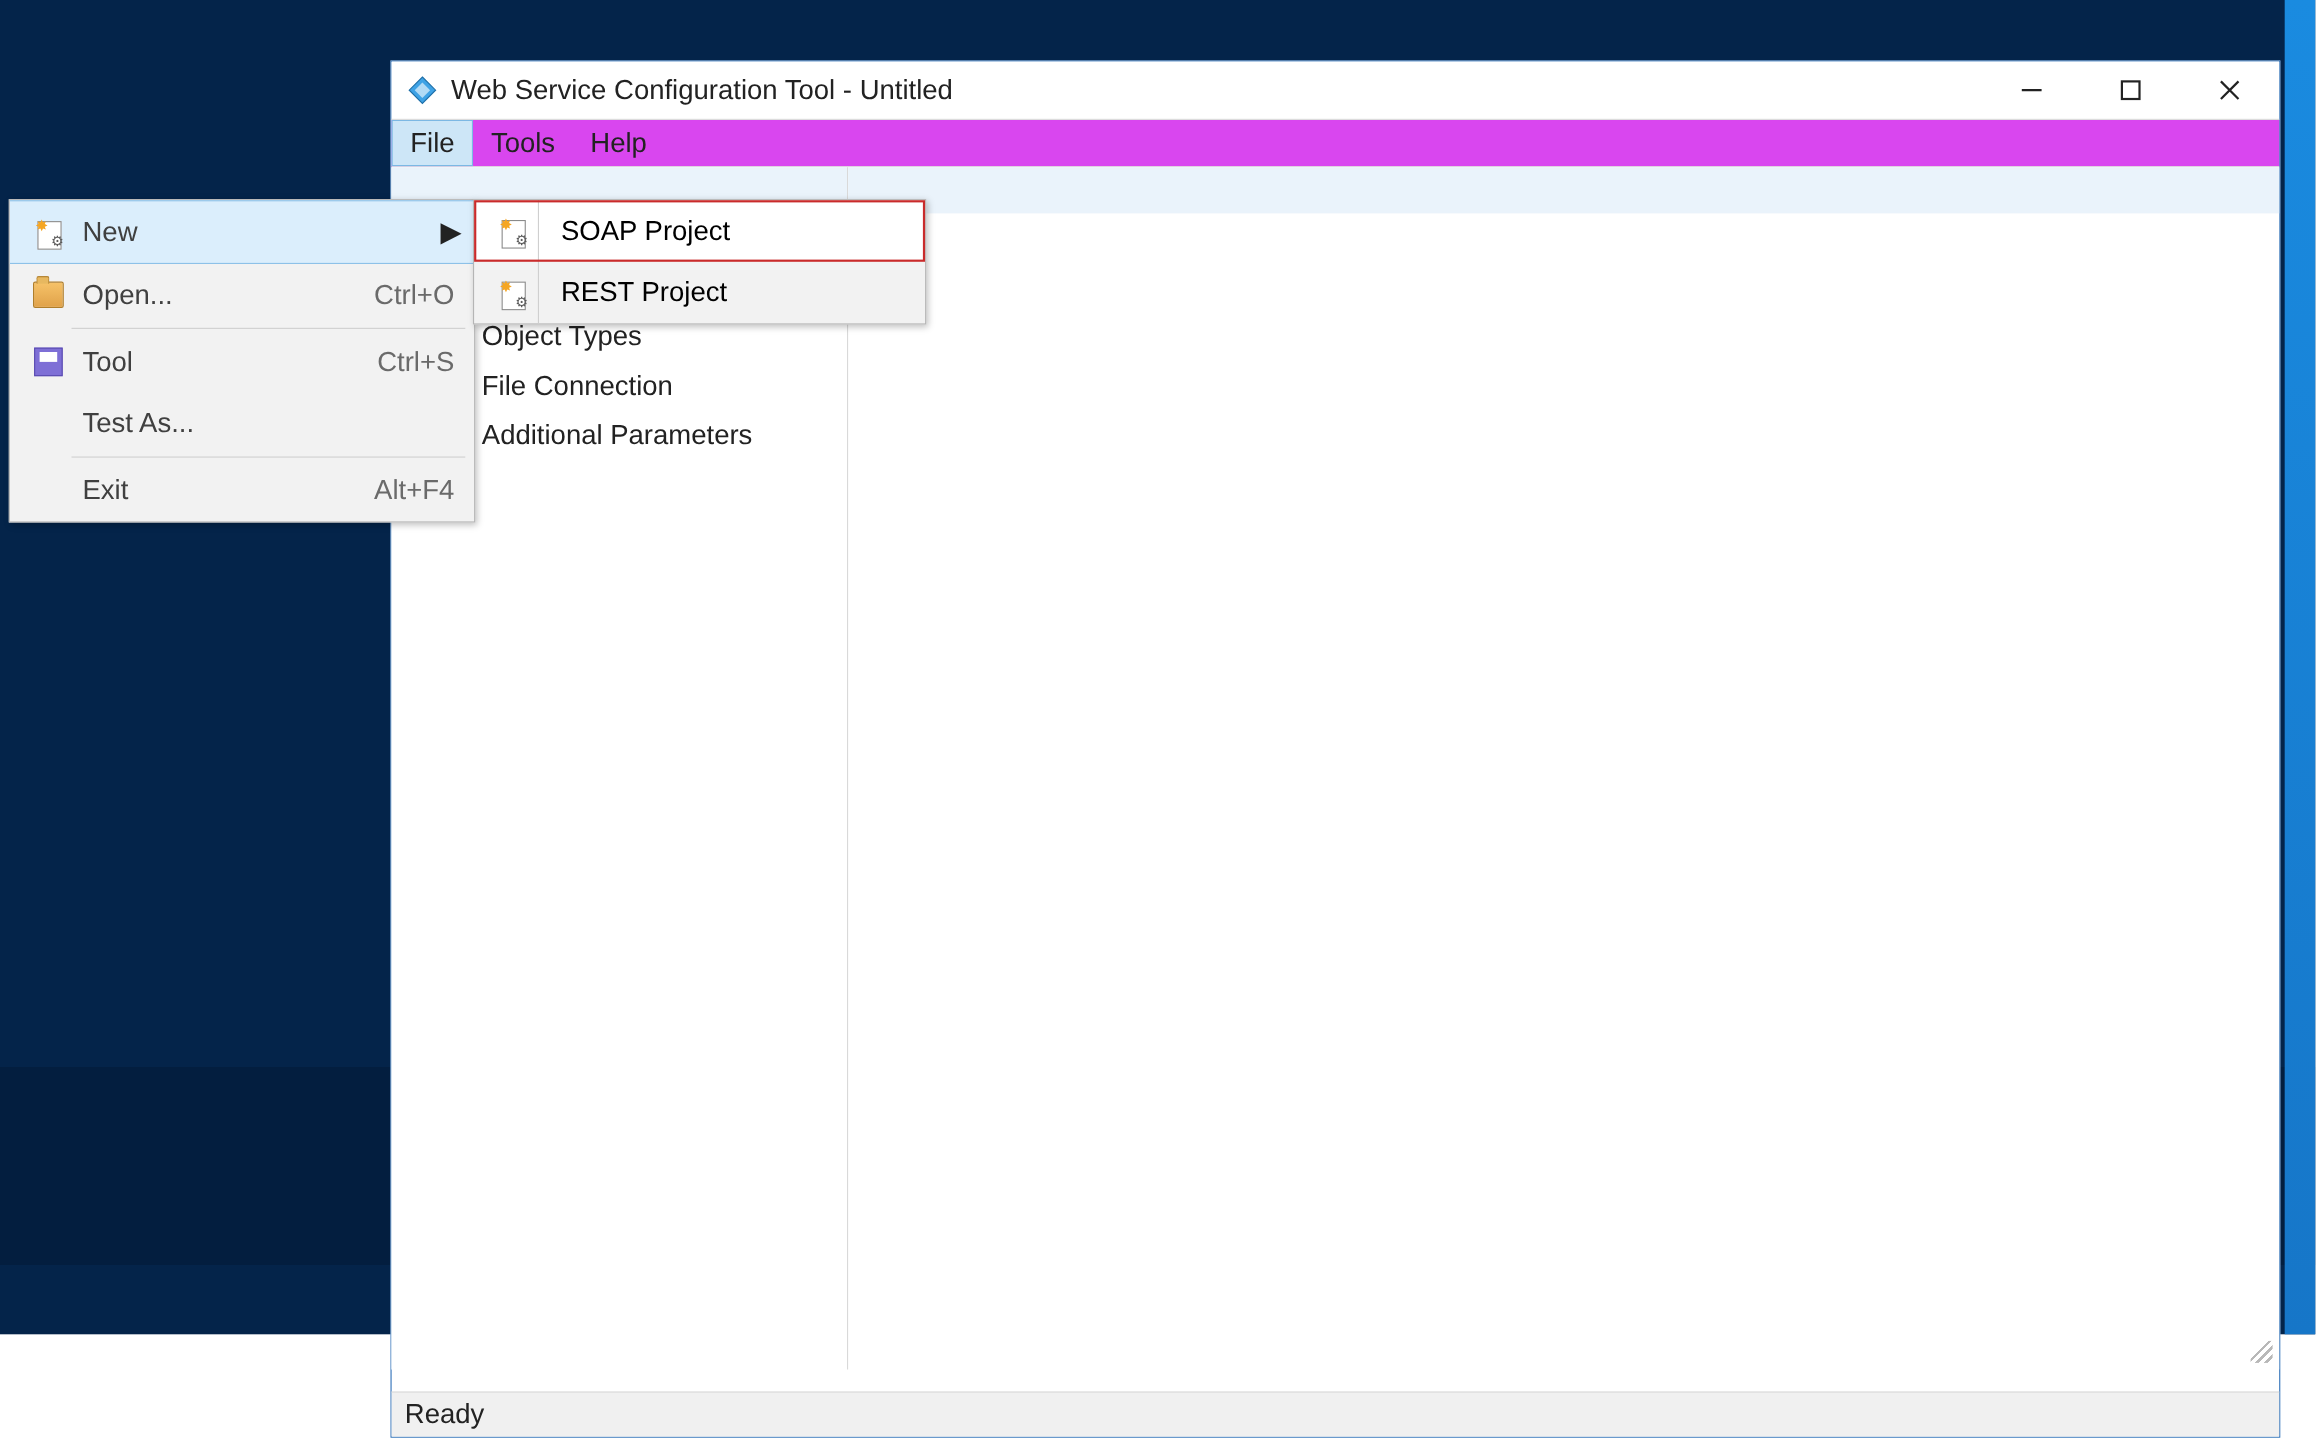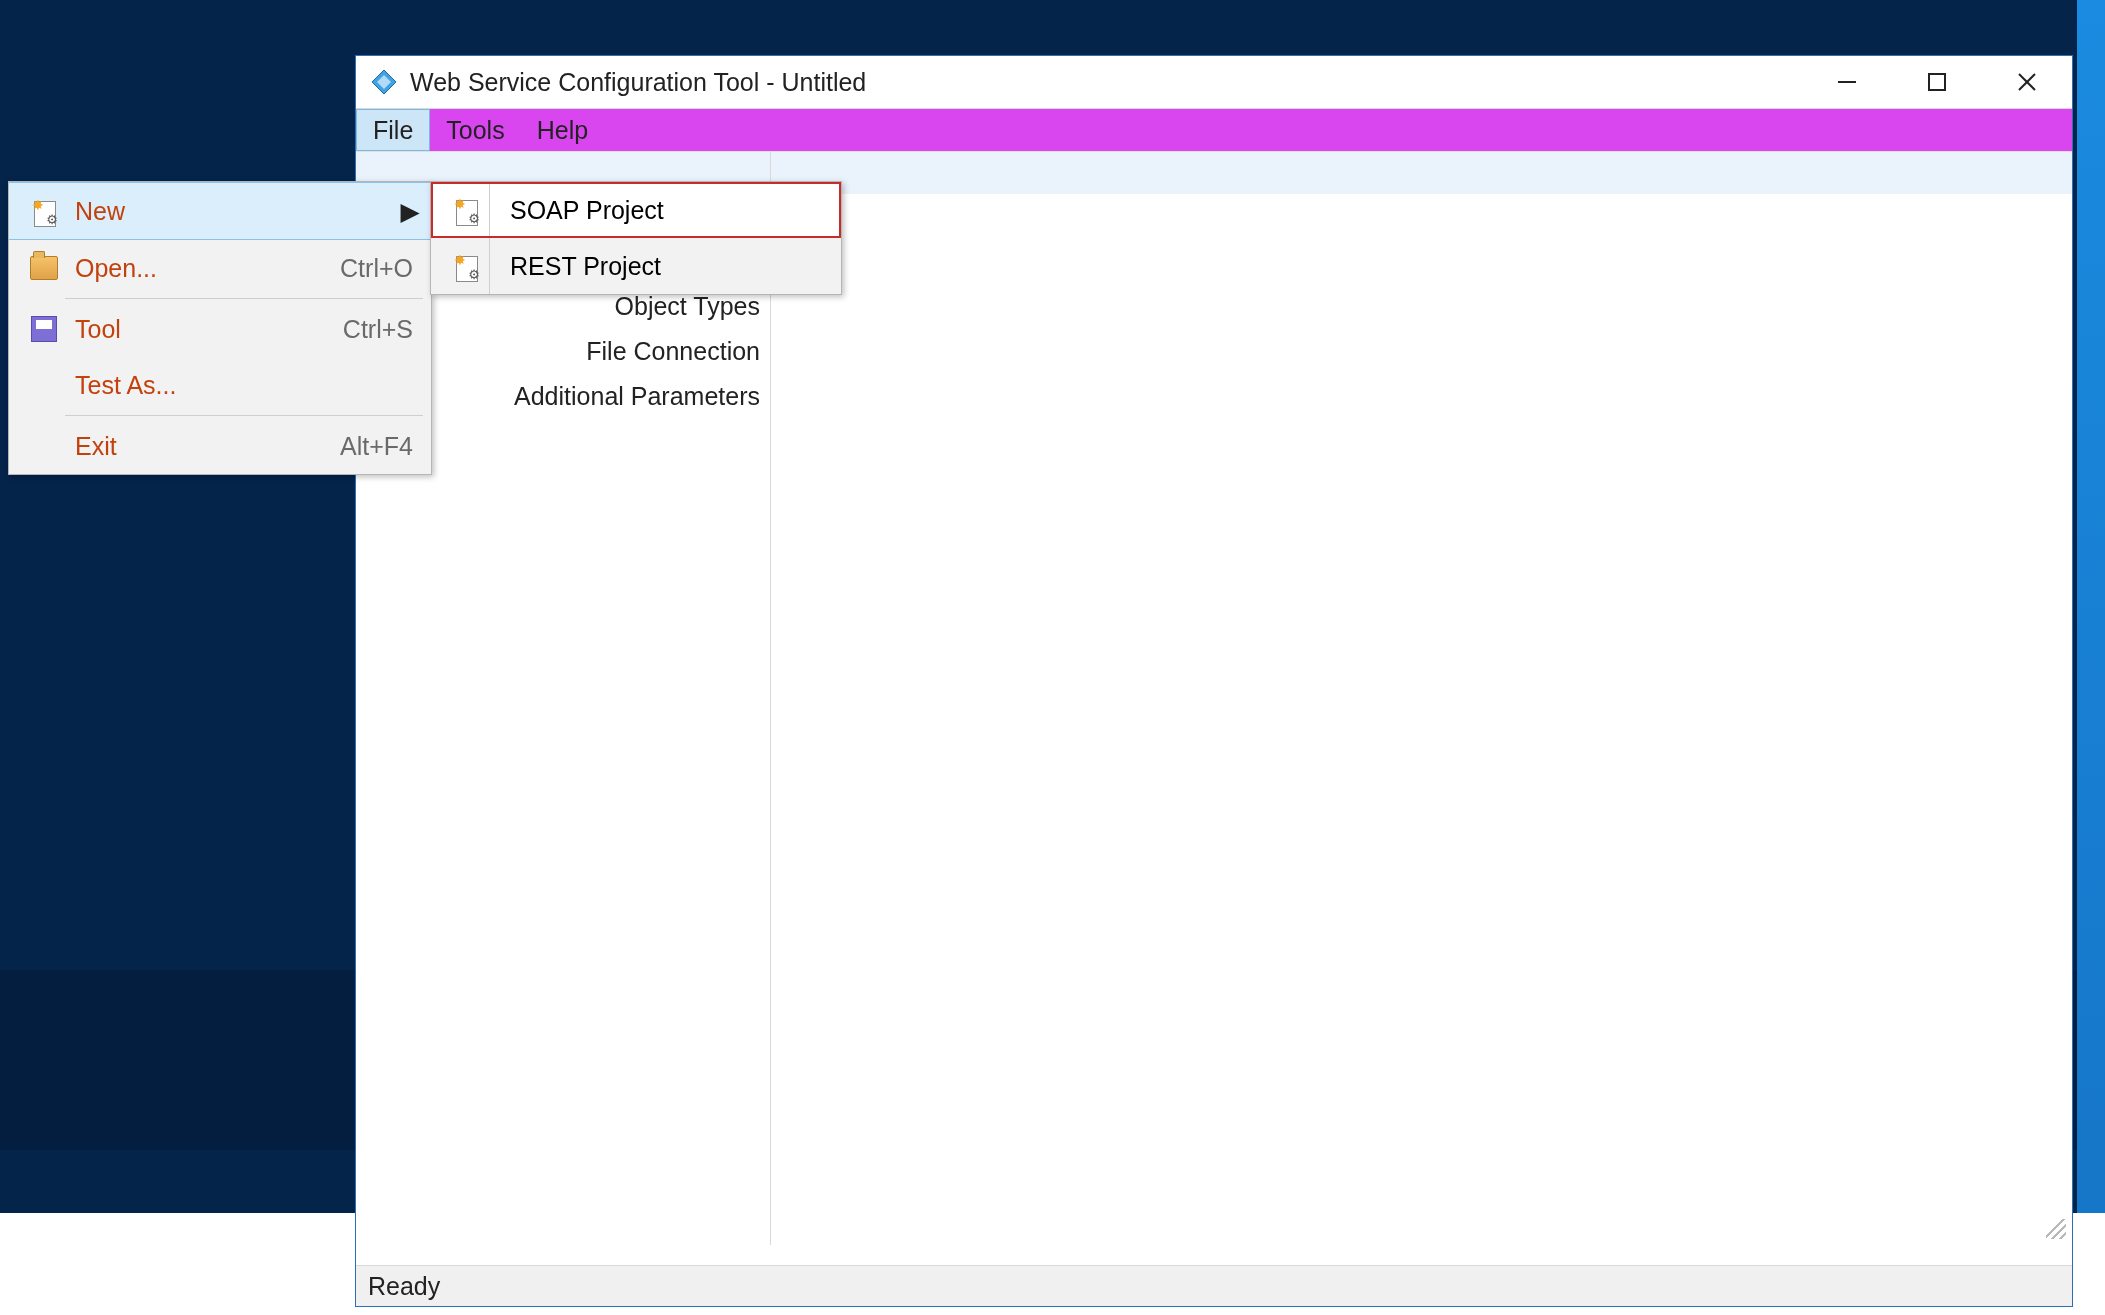--- a/index.html
+++ b/index.html
@@ -121,25 +121,24 @@
     background: #ffffff;
     position: relative;
   }
   .tree-panel .blue-strip {
     height: 42px;
     background: #eaf3fb;
   }
   .tree-item {
     display: flex;
     align-items: center;
-    gap: 28px;
+    gap: 14px;
     padding: 8px 10px 8px 42px;
     font-size: 25px;
     color: #222;
-    justify-content: space-between;
   }
   .tree-item .ticon {
     width: 26px; height: 26px;
     display: inline-flex;
     align-items: center;
     justify-content: center;
   }
   .detail-panel {
     flex: 1;
     position: relative;
@@ -191,21 +190,21 @@
   }
   .dropdown .dd-item .dd-icon {
     width: 46px;
     display: flex;
     align-items: center;
     justify-content: center;
   }
   .dropdown .dd-item .dd-label {
     flex: 1;
     padding-left: 8px;
-    color: #c2410c;
+    color: #404040;
   }
   .dropdown .dd-item .dd-shortcut {
     color: #6a6a6a;
     padding-right: 8px;
   }
   .dropdown .dd-item .dd-arrow {
     width: 22px;
     color: #222;
     display:flex;align-items:center;justify-content:center;
   }

